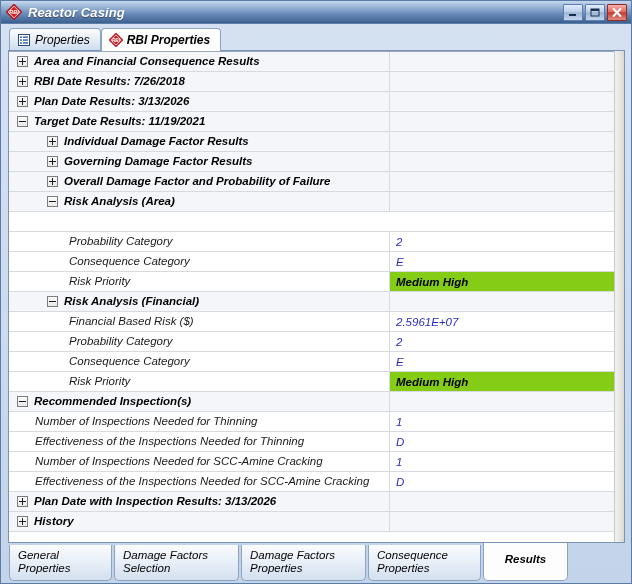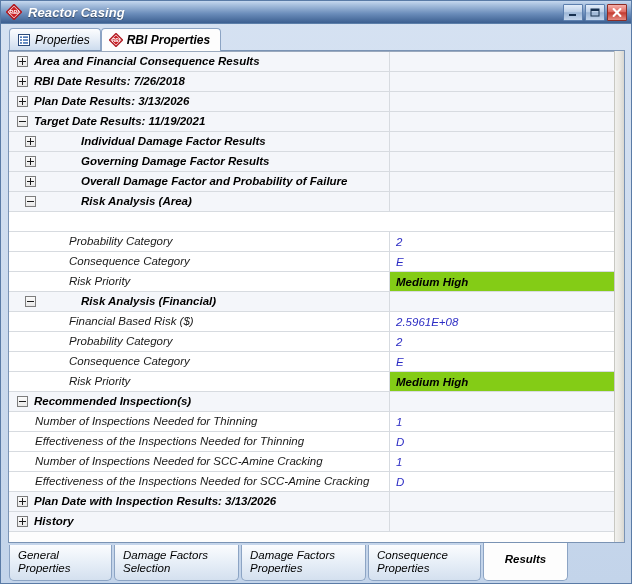--- a/index.html
+++ b/index.html
@@ -219,21 +219,21 @@
     line-height: 1;
   }
   .llabel {
     font-size: 11.5px;
     color: #1a1a1a;
     line-height: 1;
   }
 
   
   .ind0 { padding-left: 8px; }
-  .ind1 { padding-left: 16px; gap: 39px; }
+  .ind1 { padding-left: 38px; }
   .ind-leaf1 { padding-left: 26px; }
   .ind-leaf2 { padding-left: 60px; }
 
   
   .bottom-tabs {
     height: 40px;
     min-height: 40px;
     display: flex;
     align-items: flex-start;
     padding: 2px 14px 0 8px;
@@ -414,21 +414,21 @@
           <div class="cell-label ind1">
             <span class="expander minus"></span>
             <span class="glabel">Risk Analysis (Financial)</span>
           </div>
           <div class="cell-value"></div>
         </div>
         <div class="row leaf">
           <div class="cell-label ind-leaf2">
             <span class="llabel">Financial Based Risk ($)</span>
           </div>
-          <div class="cell-value">2.5961E+08</div>
+          <div class="cell-value">2.5961E+07</div>
         </div>
         <div class="row leaf">
           <div class="cell-label ind-leaf2">
             <span class="llabel">Probability Category</span>
           </div>
           <div class="cell-value">2</div>
         </div>
         <div class="row leaf">
           <div class="cell-label ind-leaf2">
             <span class="llabel">Consequence Category</span>

